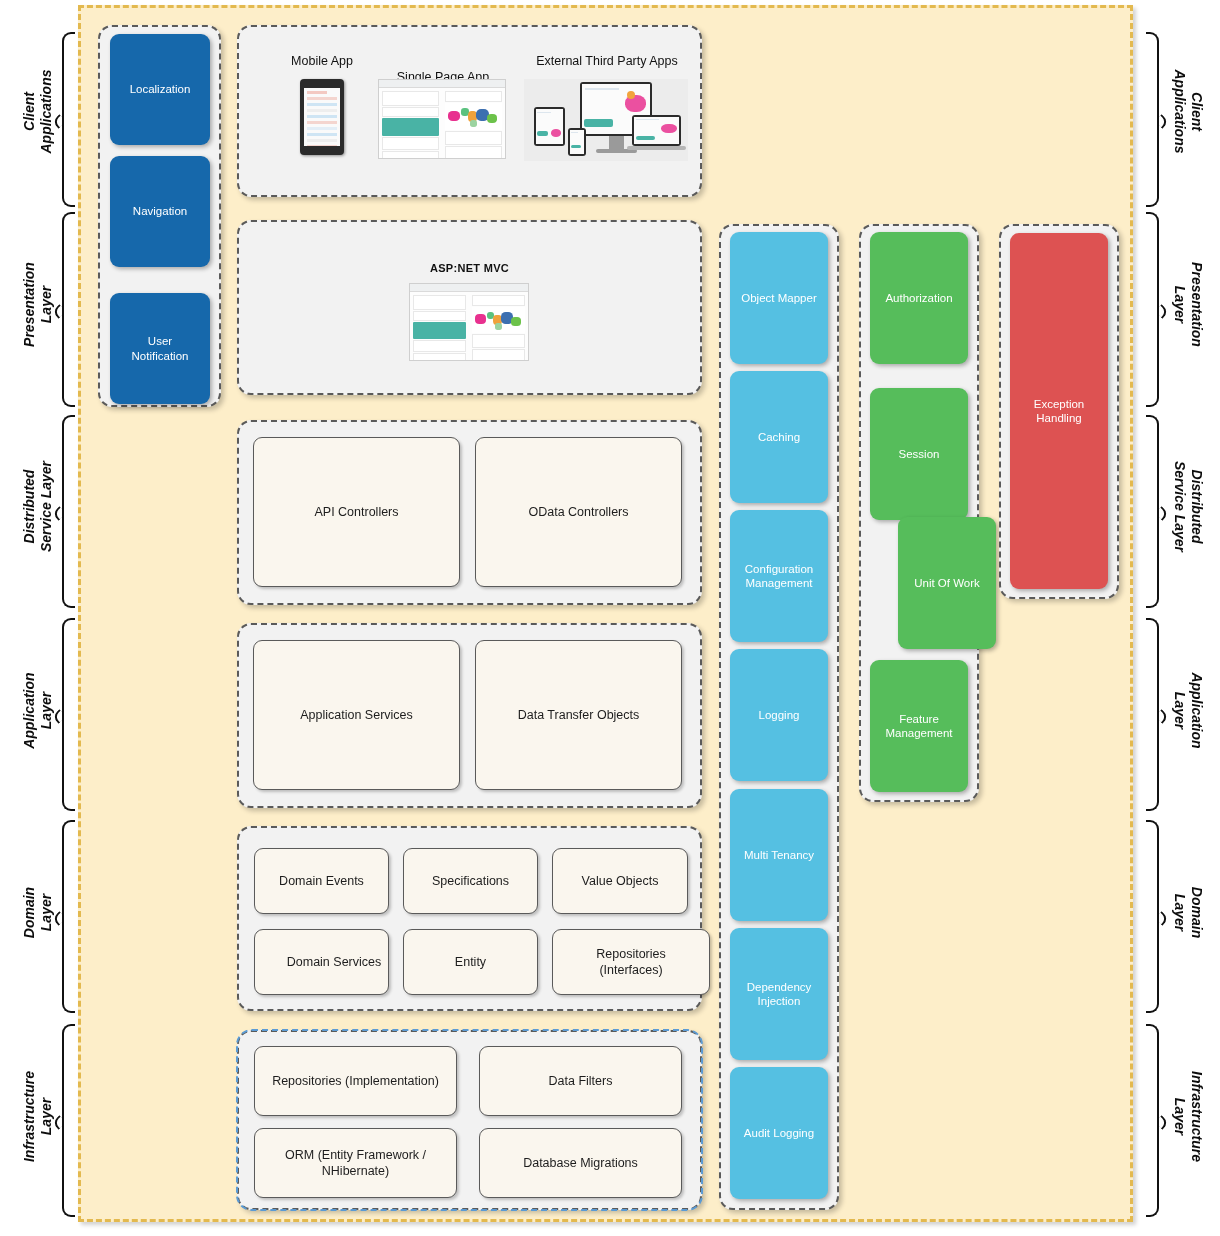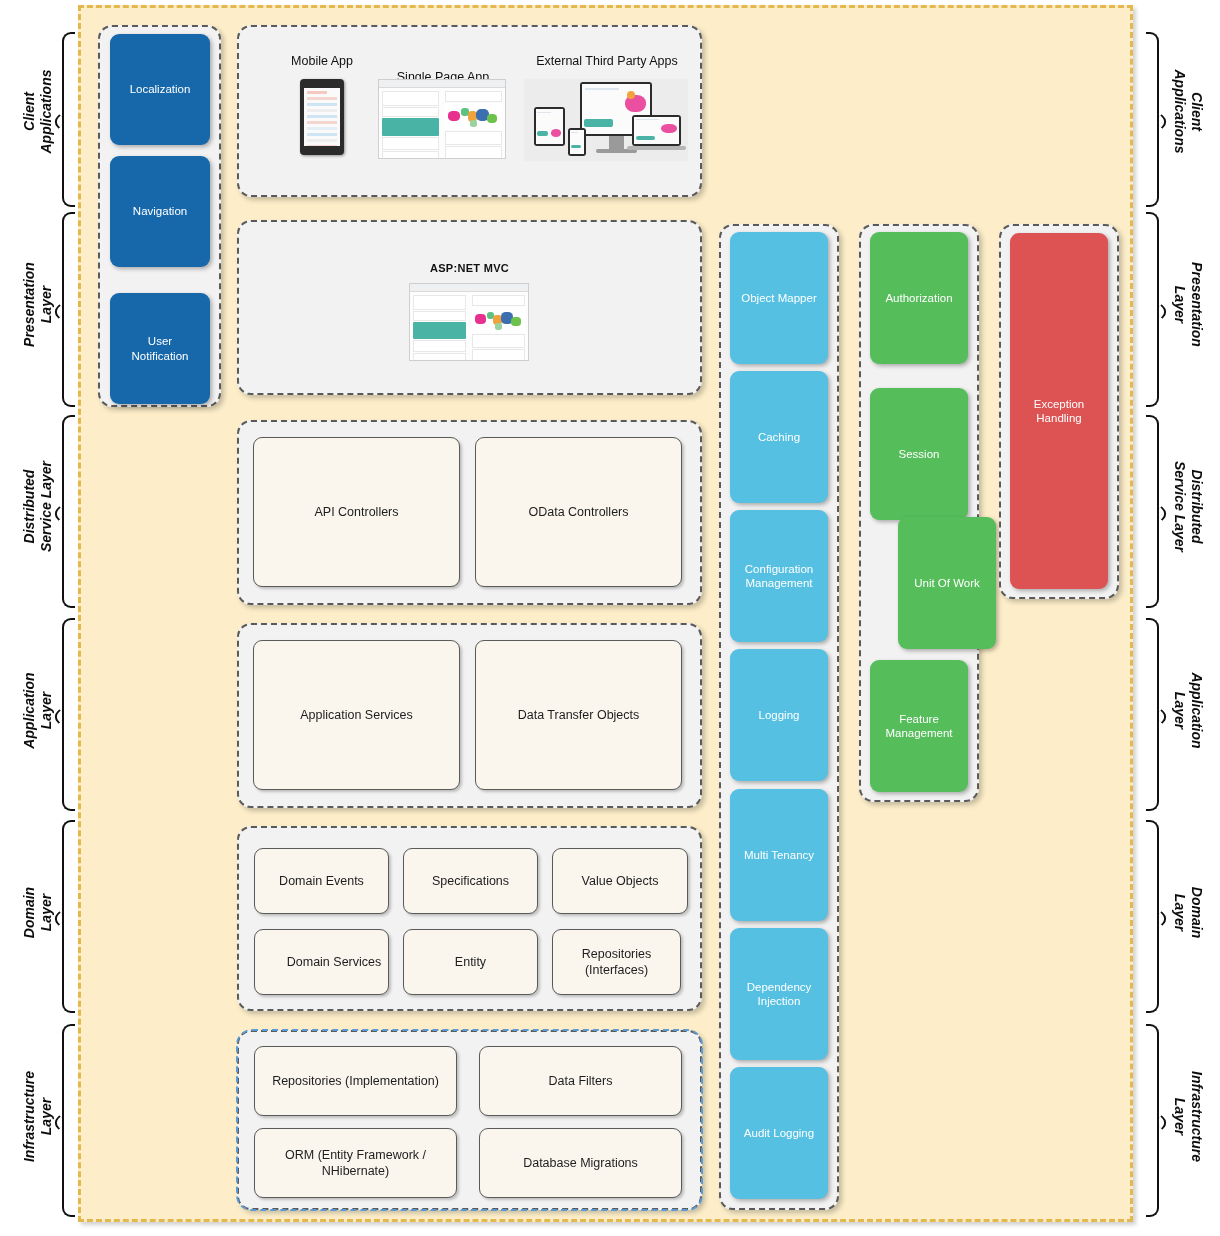--- a/index.html
+++ b/index.html
@@ -306,21 +306,21 @@
 </div>
 <div class="ptile" style="left:552px;top:848px;width:136px;height:66px;">
   <span>Value Objects</span>
 </div>
 <div class="ptile" style="left:254px;top:929px;width:135px;height:66px;padding-left:28px;">
   <span>Domain Services</span>
 </div>
 <div class="ptile" style="left:403px;top:929px;width:135px;height:66px;">
   <span>Entity</span>
 </div>
-<div class="ptile" style="left:552px;top:929px;width:129px;height:66px;">
+<div class="ptile" style="left:552px;top:929px;width:158px;height:66px;">
   <span style="white-space:pre-line;">Repositories
 (Interfaces)</span>
 </div>
 
 <div class="group selected" style="left:237px;top:1030px;width:465px;height:180px;">
 </div>
 <div class="ptile" style="left:254px;top:1046px;width:203px;height:70px;">
   <span>Repositories (Implementation)</span>
 </div>
 <div class="ptile" style="left:479px;top:1046px;width:203px;height:70px;">

